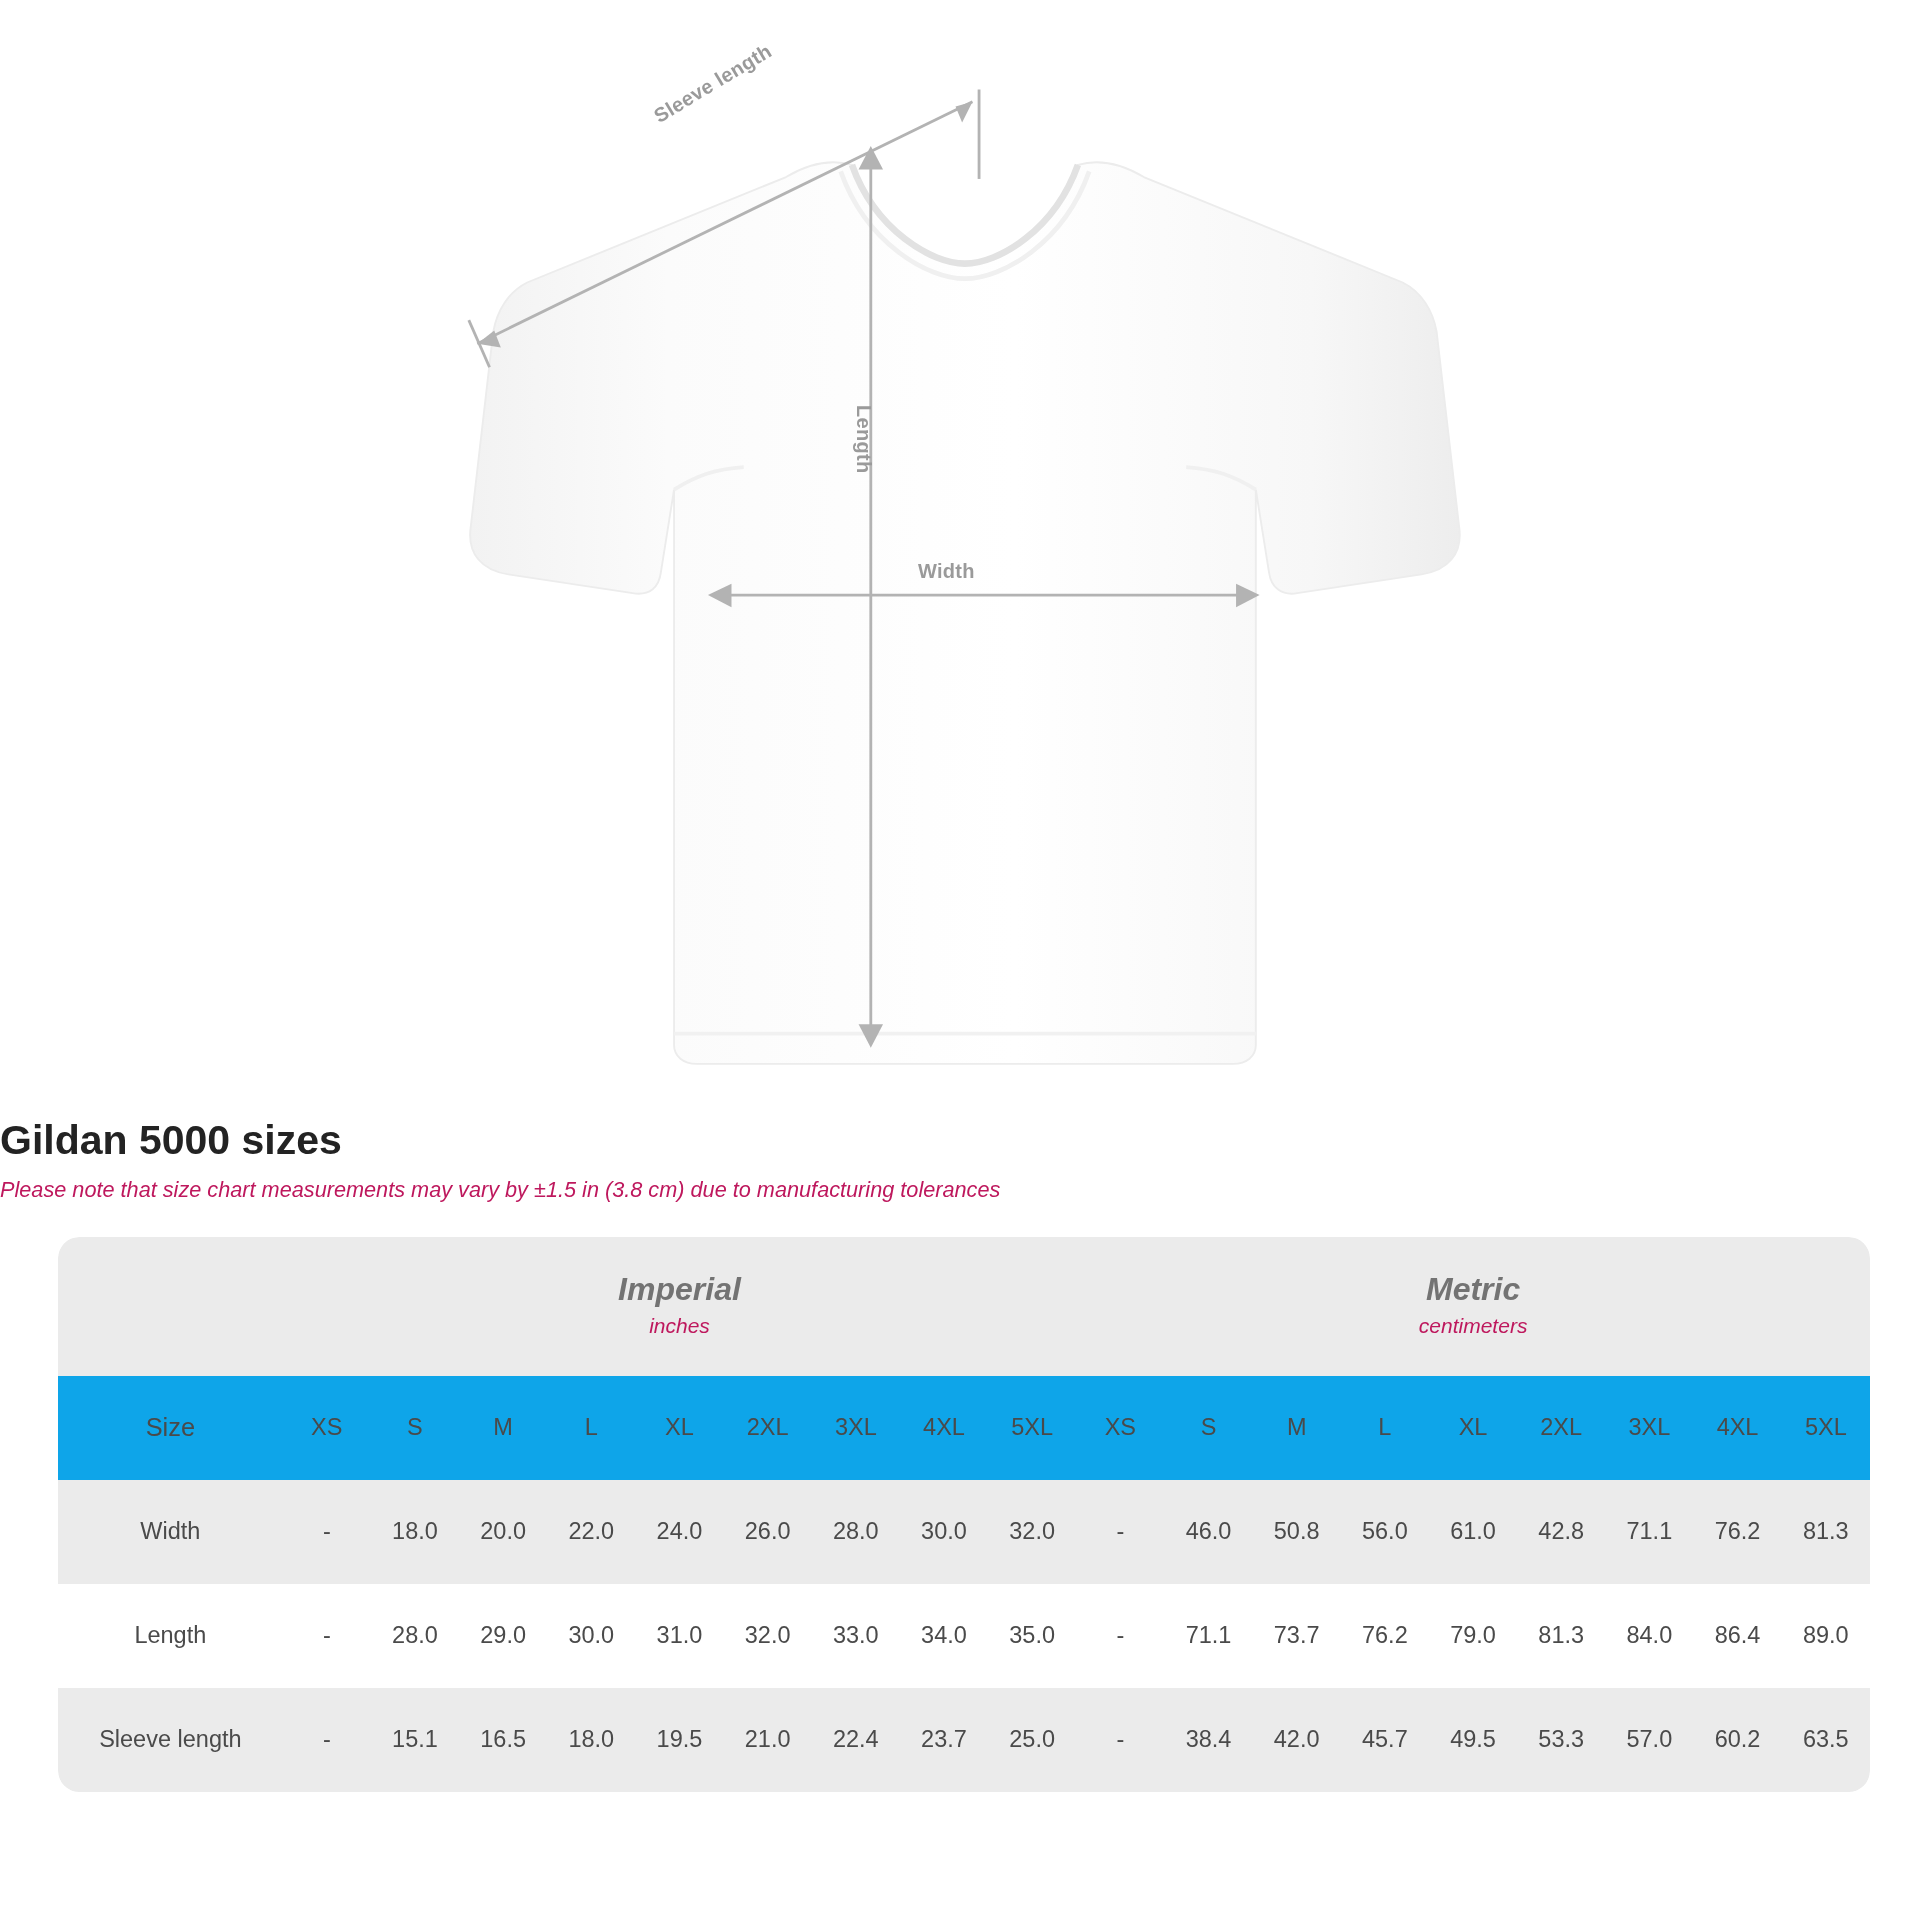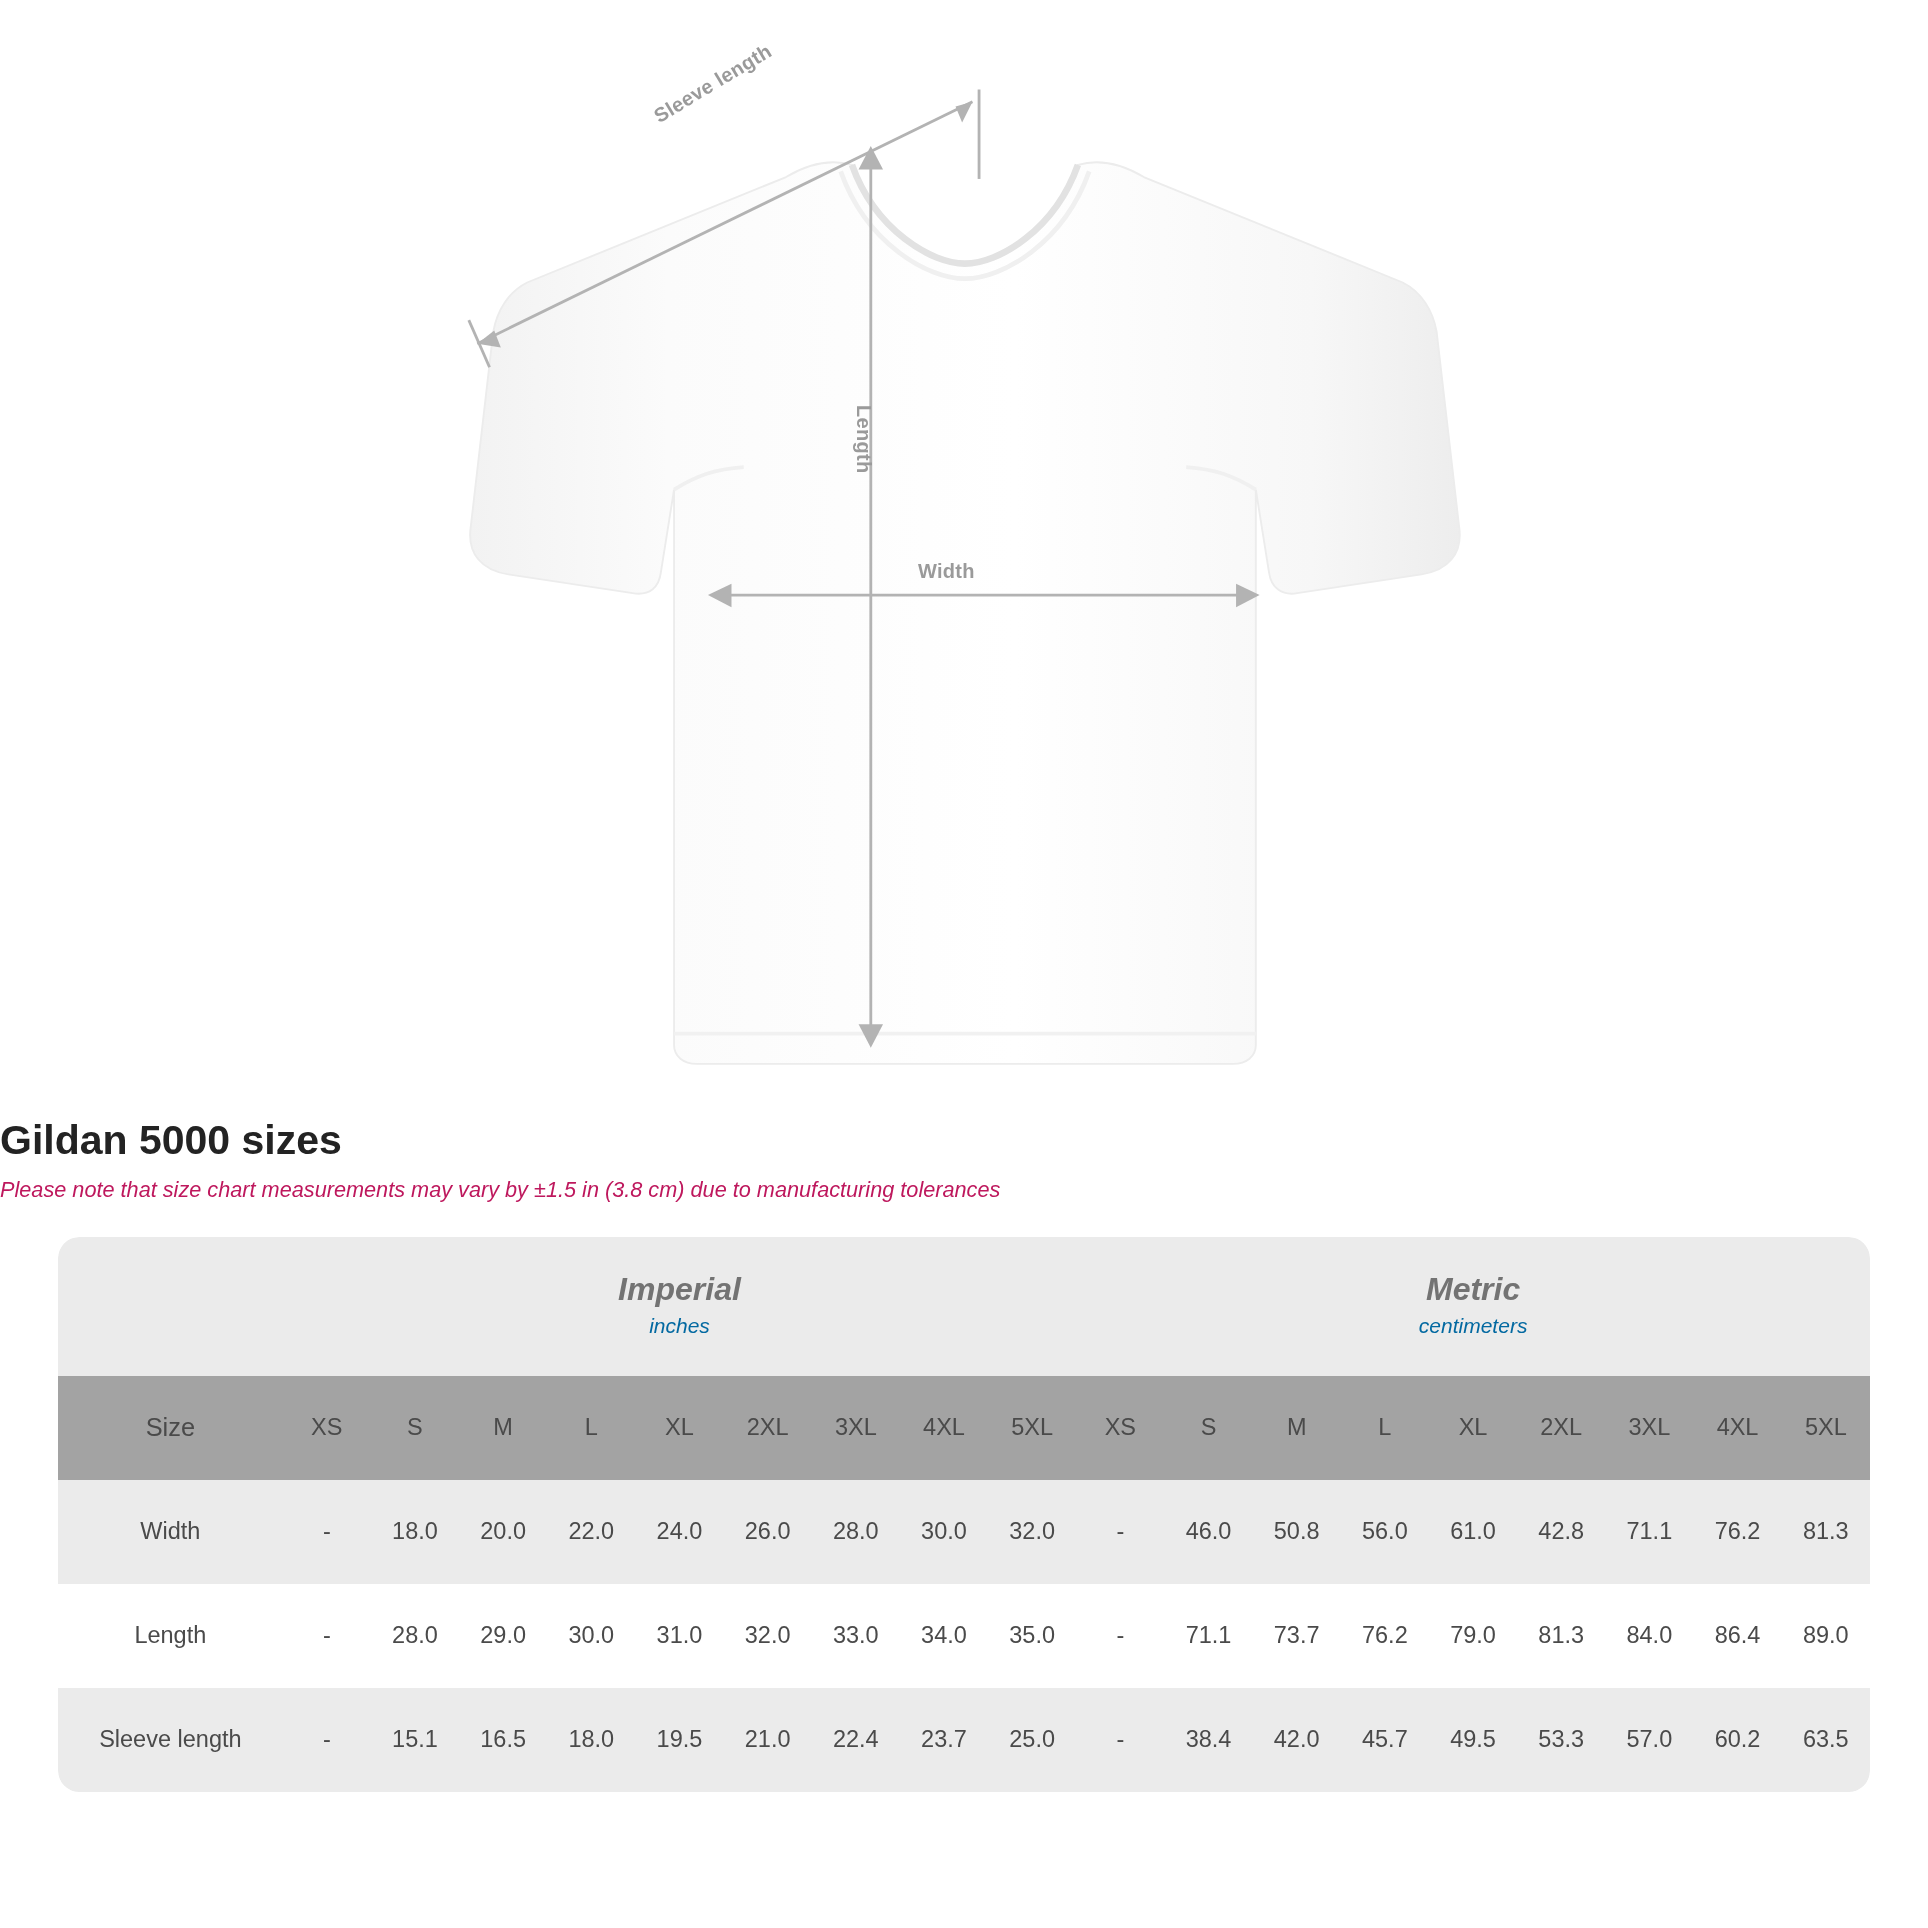--- a/index.html
+++ b/index.html
@@ -101,25 +101,25 @@
   .unit-name {
     font-size: 32px;
     font-weight: bold;
     font-style: italic;
     color: #737373;
     line-height: 1.25;
   }
   .unit-sub {
     font-size: 21px;
     font-style: italic;
-    color: #0369a1;
+    color: #be185d;
     line-height: 1.6;
   }
   .head-row td {
-    background: #a3a3a3;
+    background: #0ea5e9;
     height: 102px;
     font-weight: bold;
     color: #555555;
     font-size: 24.5px;
   }
   .head-row td.rowlabel {
     font-size: 25.4px;
   }
   .data-row td {
     height: 102px;

